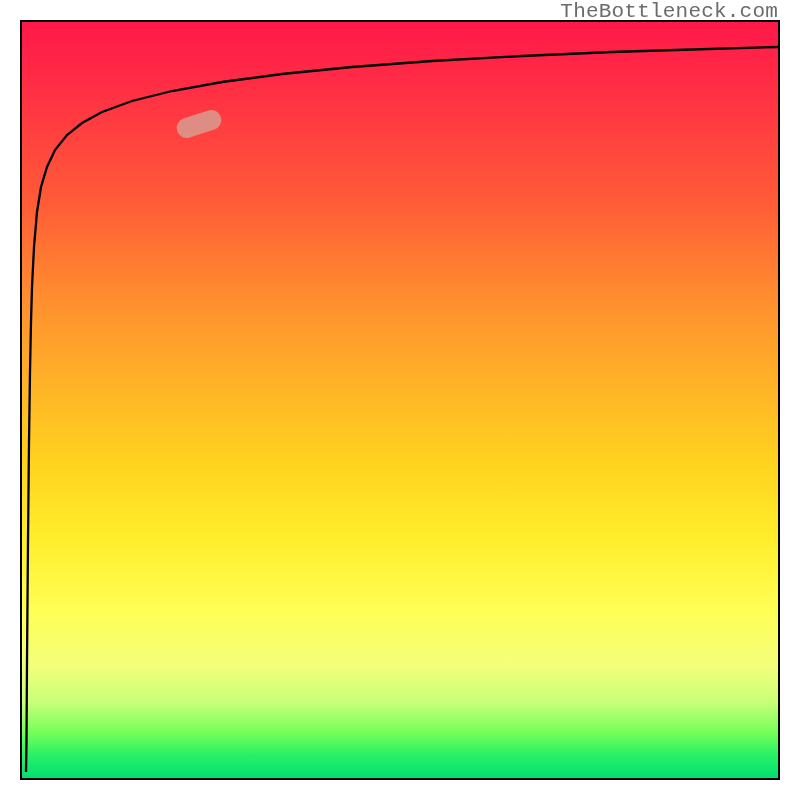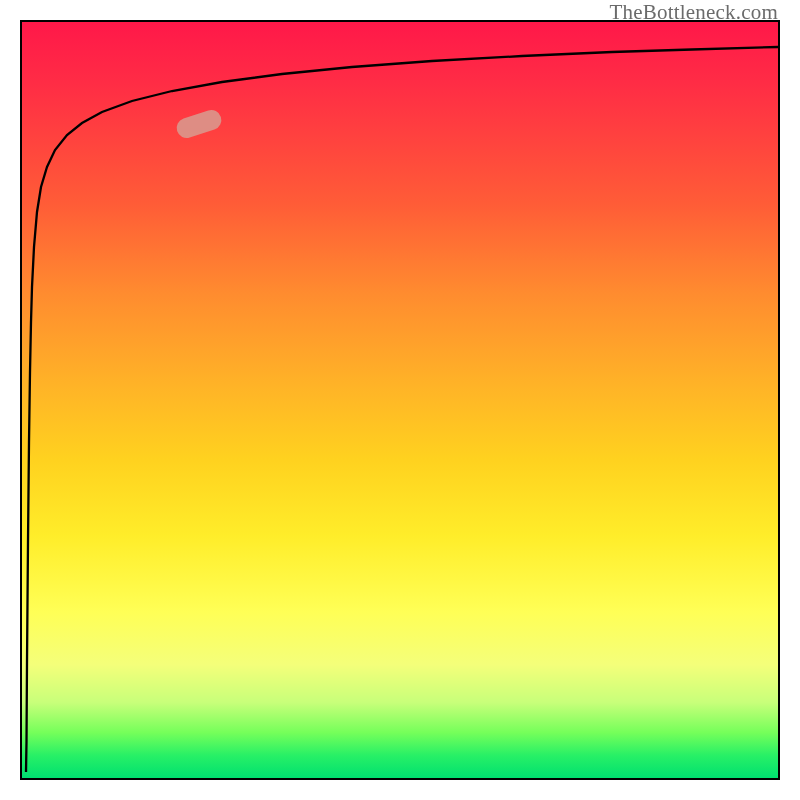--- a/index.html
+++ b/index.html
@@ -64,21 +64,21 @@
     transform-origin: center center;
   }
   .watermark {
     position: absolute;
     top: 0px;
     right: 22px;
     font-size: 21px;
     font-weight: 400;
     color: #6b6b6b;
     letter-spacing: 0.2px;
-    font-family: Liberation Serif, serif;
+    font-family: Liberation Mono, monospace;
   }
 </style>
 </head>
 <body>
 
 <div class="frame">
 
   <div class="watermark">TheBottleneck.com</div>
 
   <div class="plot-area">

